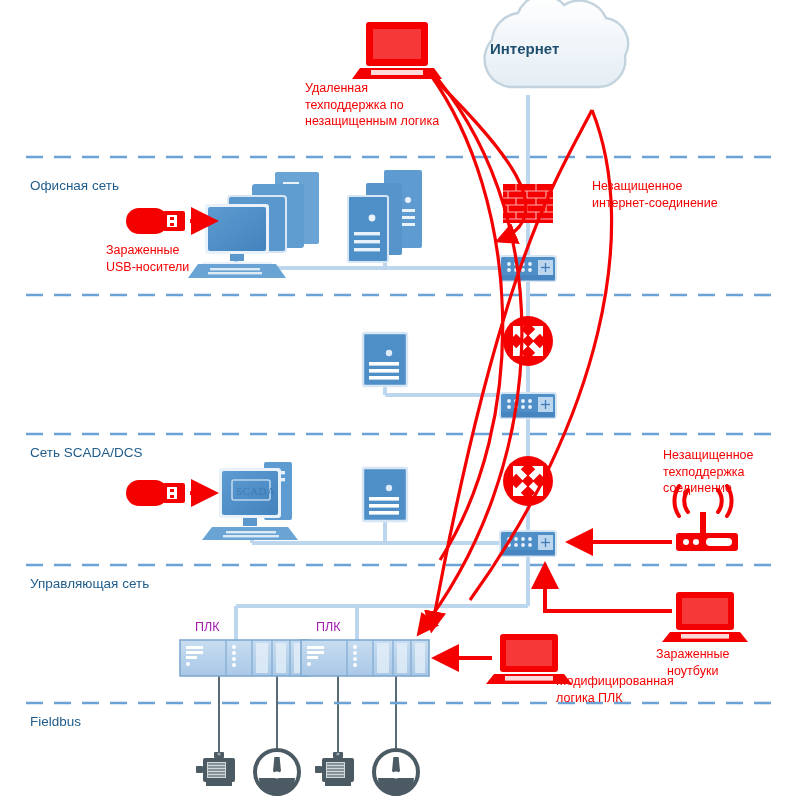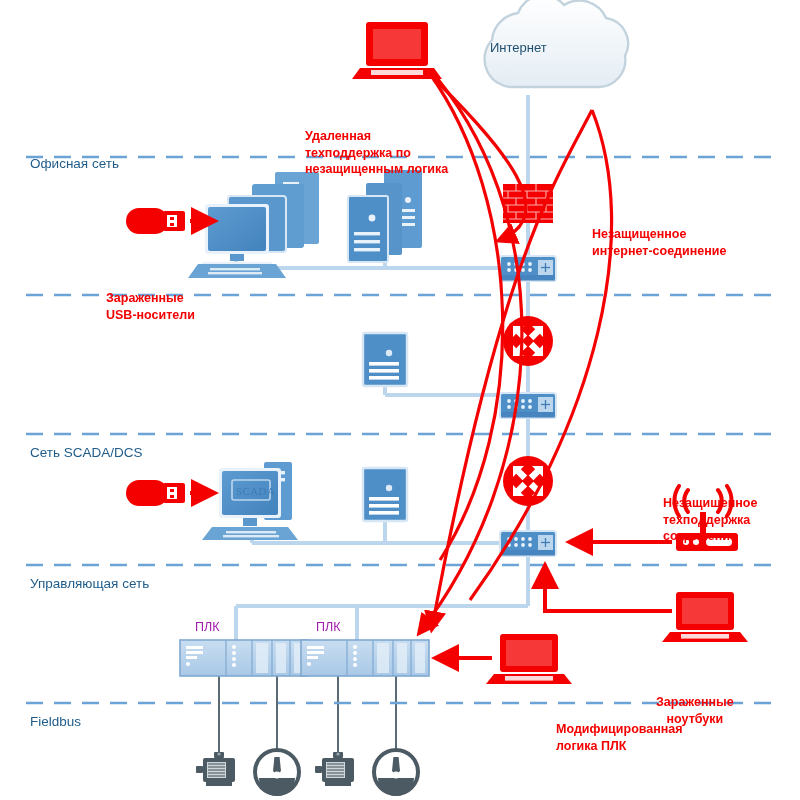--- a/index.html
+++ b/index.html
@@ -6,27 +6,27 @@
   html,body{margin:0;padding:0;background:#ffffff;}
   body{width:800px;height:800px;overflow:hidden;
        font-family:"Liberation Sans","DejaVu Sans",sans-serif;}
   #stage{position:relative;width:800px;height:800px;background:#fff;}
   svg.layer{position:absolute;left:0;top:0;width:800px;height:800px;}
   #svg-net{z-index:1;}
   #svg-icons{z-index:2;}
   #svg-threat{z-index:3;}
   #labels{position:absolute;left:0;top:0;width:800px;height:800px;z-index:4;}
   .zlabel{position:absolute;color:#1f5c8b;font-size:13.5px;white-space:nowrap;}
-  .rlabel{position:absolute;color:#f40000;font-size:12.5px;font-weight:bold;
-          line-height:1.32;white-space:nowrap;margin-top:48px;}
+  .rlabel{position:absolute;color:#f40000;font-size:12.5px;font-weight:normal;
+          line-height:1.32;white-space:nowrap;}
   .rlabel.ctr{text-align:center;}
   .dev-cap{position:absolute;color:#a21caf;font-size:12.5px;white-space:nowrap;}
   .scada-cap{position:absolute;color:#3d7cb5;font-size:11px;letter-spacing:.4px;
              white-space:nowrap;font-family:Liberation Serif, serif;}
-  .cloud-cap{position:absolute;color:#1f4f70;font-size:13px;white-space:nowrap;}
+  .cloud-cap{position:absolute;color:#1f4f70;font-size:15px;white-space:nowrap;font-weight:bold;}
 </style>
 </head>
 <body>
 
 <div id="stage">
 
   <svg class="layer" id="svg-net" viewBox="0 0 800 800">
     <g stroke="#bcd6ee" stroke-width="4" fill="none">
 
       <line x1="528" y1="95" x2="528" y2="185"></line>
@@ -450,21 +450,21 @@
       <rect x="500" y="634" width="58" height="38" rx="3"></rect>
       <rect x="506" y="640" width="46" height="26" fill="#ffffff" opacity=".22"></rect>
       <path d="M494 674 h70 l8 10 h-86 z"></path>
       <rect x="505" y="676" width="48" height="4.6" fill="#ffffff" opacity=".85"></rect>
     </g>
     <line x1="492" y1="658" x2="438" y2="658" stroke="#f40000" stroke-width="4" marker-end="url(#arrRed)"></line>
   </svg>
 
   <div id="labels">
 
-    <div class="zlabel" style="left:30px;top:156px">Офисная сеть</div>
+    <div class="zlabel" style="left:30px;top:178px">Офисная сеть</div>
     <div class="zlabel" style="left:30px;top:445px">Сеть SCADA/DCS</div>
     <div class="zlabel" style="left:30px;top:576px">Управляющая сеть</div>
     <div class="zlabel" style="left:30px;top:714px">Fieldbus</div>
 
     <div class="cloud-cap" style="left:490px;top:40px">Интернет</div>
 
     <div class="dev-cap" style="left:195px;top:620px">ПЛК</div>
     <div class="dev-cap" style="left:316px;top:620px">ПЛК</div>
     <div class="scada-cap" style="left:236px;top:485px">SCADA</div>
 

